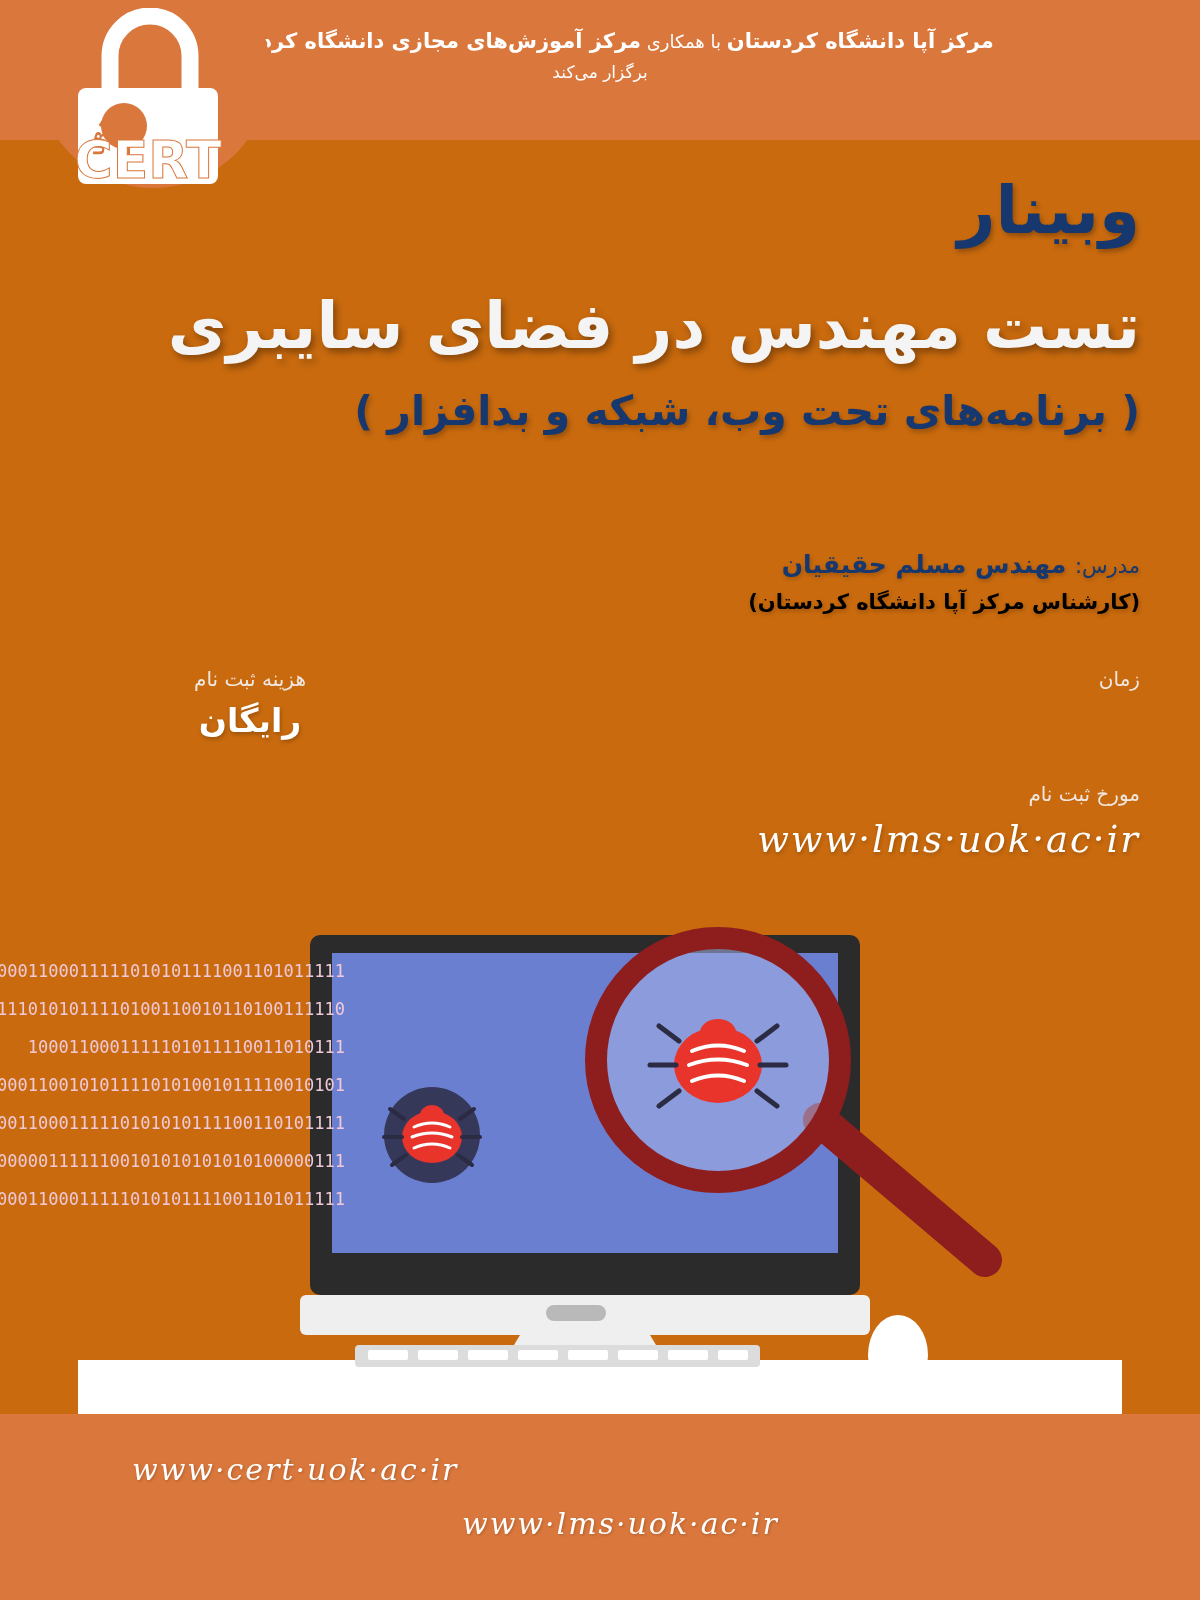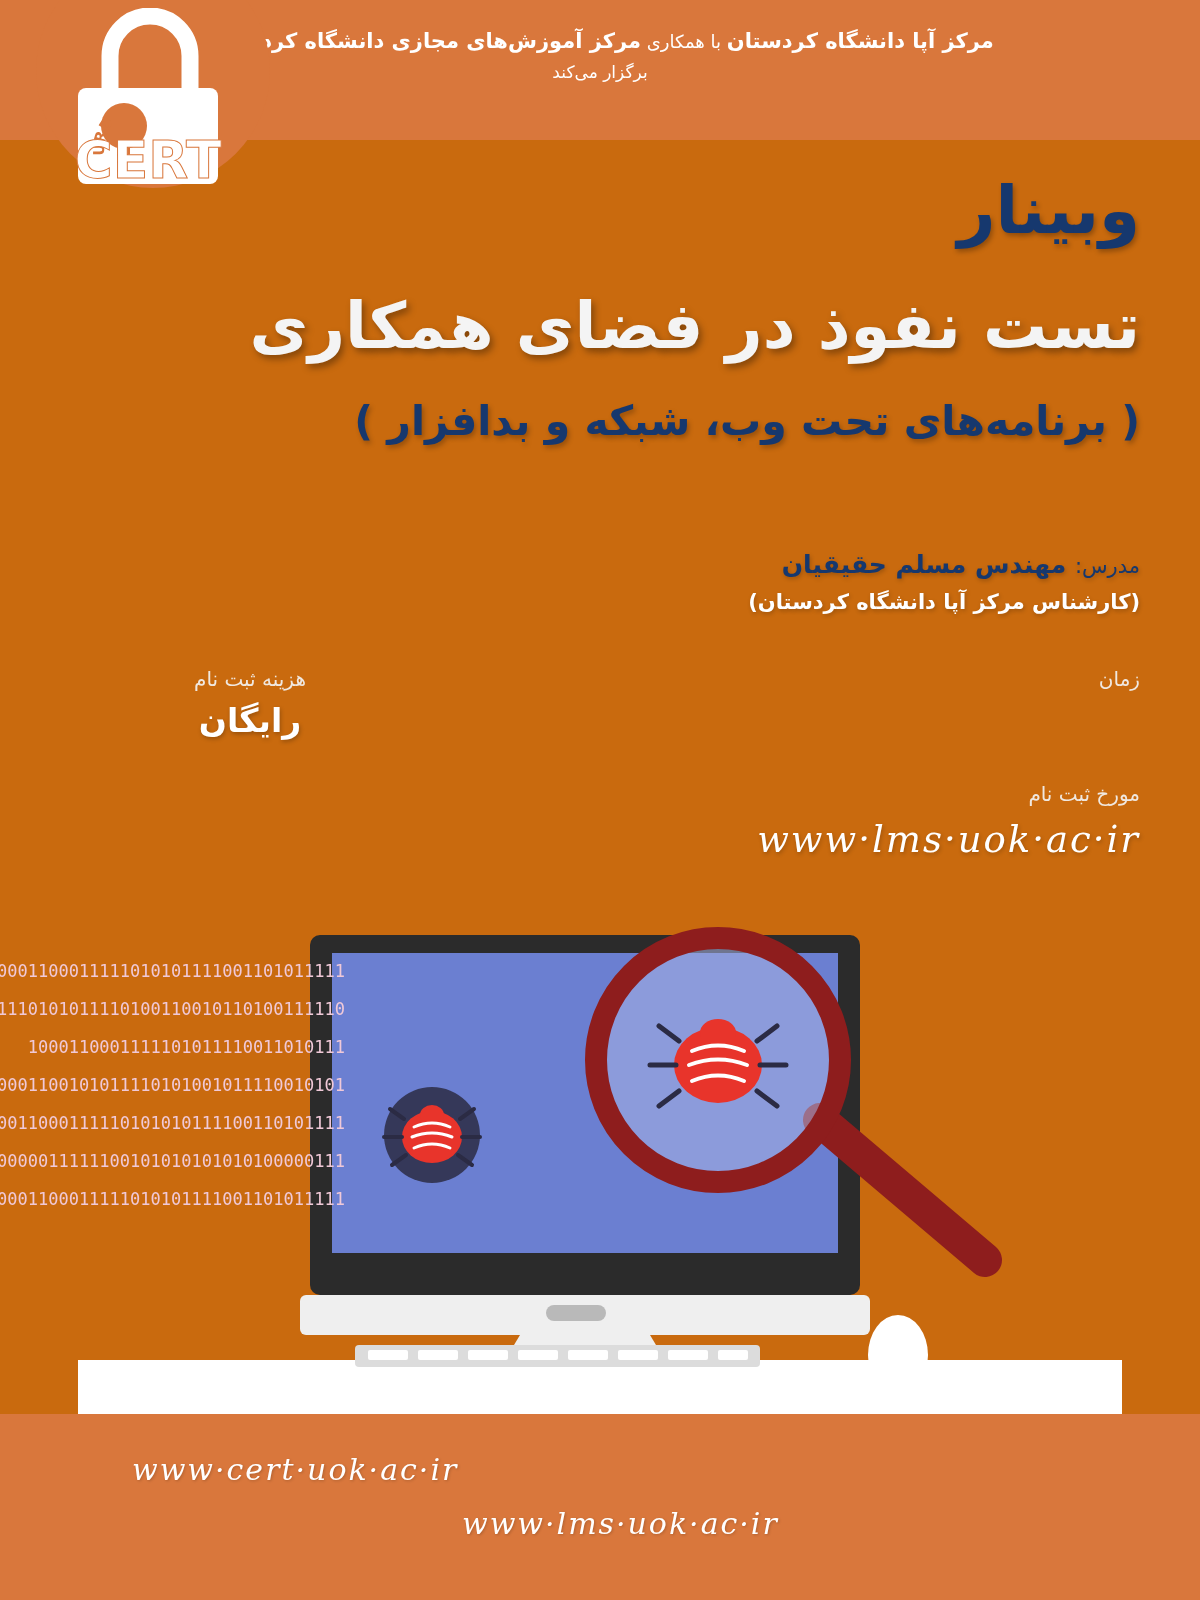--- a/index.html
+++ b/index.html
@@ -85,21 +85,21 @@
   }
   .main-title {
     margin-top: 42px;
     color: #f4f4f4;
     font-size: 64px;
     font-weight: bold;
     line-height: 1.15;
     text-shadow: 3px 4px 7px rgba(0,0,0,0.35);
   }
   .sub-title {
-    margin-top: 32px;
+    margin-top: 22px;
     color: #16386e;
     font-size: 41px;
     font-weight: bold;
     line-height: 1.3;
     text-shadow: 2px 3px 5px rgba(0,0,0,0.25);
   }
 
   
   .presenter-block {
     position: absolute;
@@ -116,21 +116,21 @@
     text-shadow: 1px 2px 4px rgba(0,0,0,0.22);
     line-height: 1.35;
   }
   .presenter-label {
     color: #16386e;
     font-size: 21px;
     font-weight: normal;
   }
   .presenter-role {
     margin-top: 8px;
-    color: #ffffff;
+    color: #000000;
     font-size: 21px;
     font-weight: bold;
     text-shadow: 1px 2px 4px rgba(0,0,0,0.22);
   }
 
   
   .time-block {
     position: absolute;
     top: 665px;
     right: 60px;
@@ -258,21 +258,21 @@
       <text font-size="15" font-weight="bold" fill="#d9773c" font-family="DejaVu Sans, sans-serif">
         <textPath href="#arcpath" startOffset="22%">KURD</textPath>
       </text>
 
       <text x="96" y="170" text-anchor="middle" font-size="52" font-weight="bold" fill="#ffffff" font-family="DejaVu Sans, sans-serif" stroke="#d9773c" stroke-width="1">CERT</text>
     </svg>
   </div>
 
   <div class="headline-block">
     <div class="webinar-word">وبینار</div>
-    <div class="main-title">تست نفوذ در فضای همکاری</div>
+    <div class="main-title">تست مهندس در فضای سایبری</div>
     <div class="sub-title">( برنامه‌های تحت وب، شبکه و بدافزار )</div>
   </div>
 
   <div class="presenter-block">
     <div class="presenter-line">
       <span class="presenter-label">مدرس:</span>
       <span>مهندس مسلم حقیقیان</span>
     </div>
     <div class="presenter-role">(کارشناس مرکز آپا دانشگاه کردستان)</div>
   </div>

